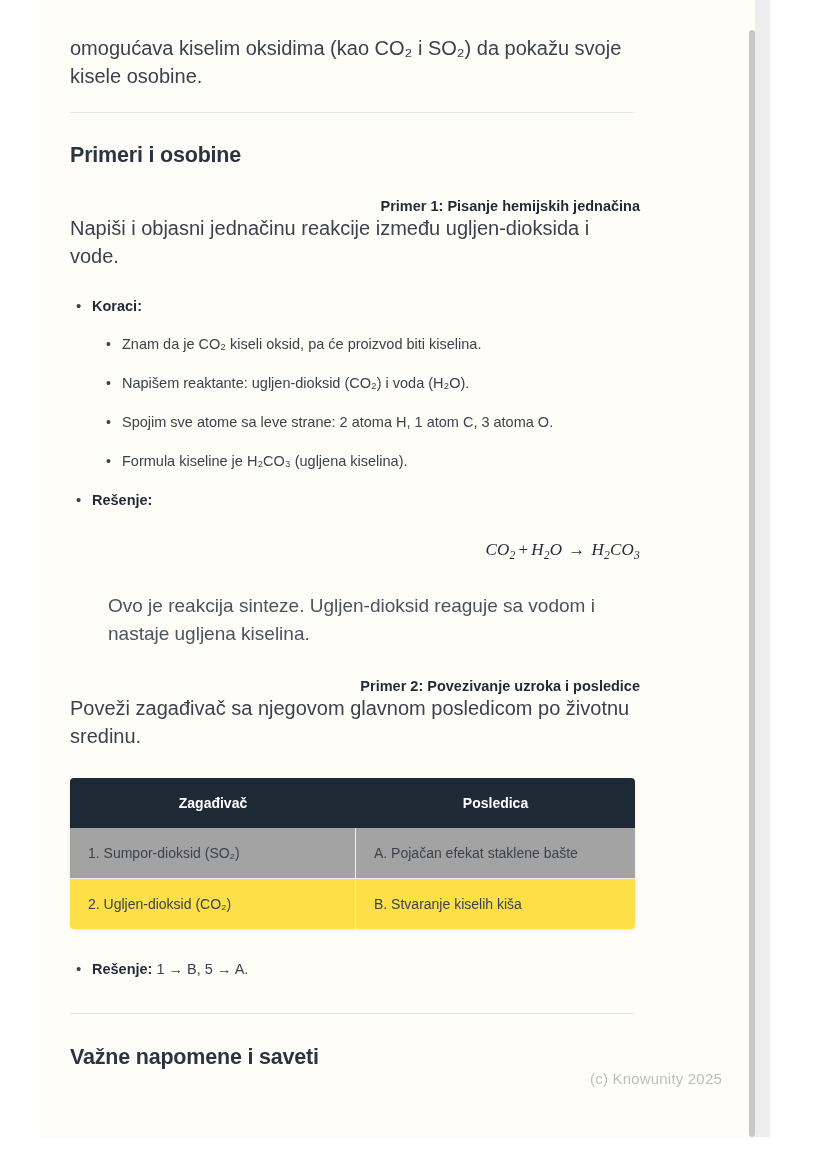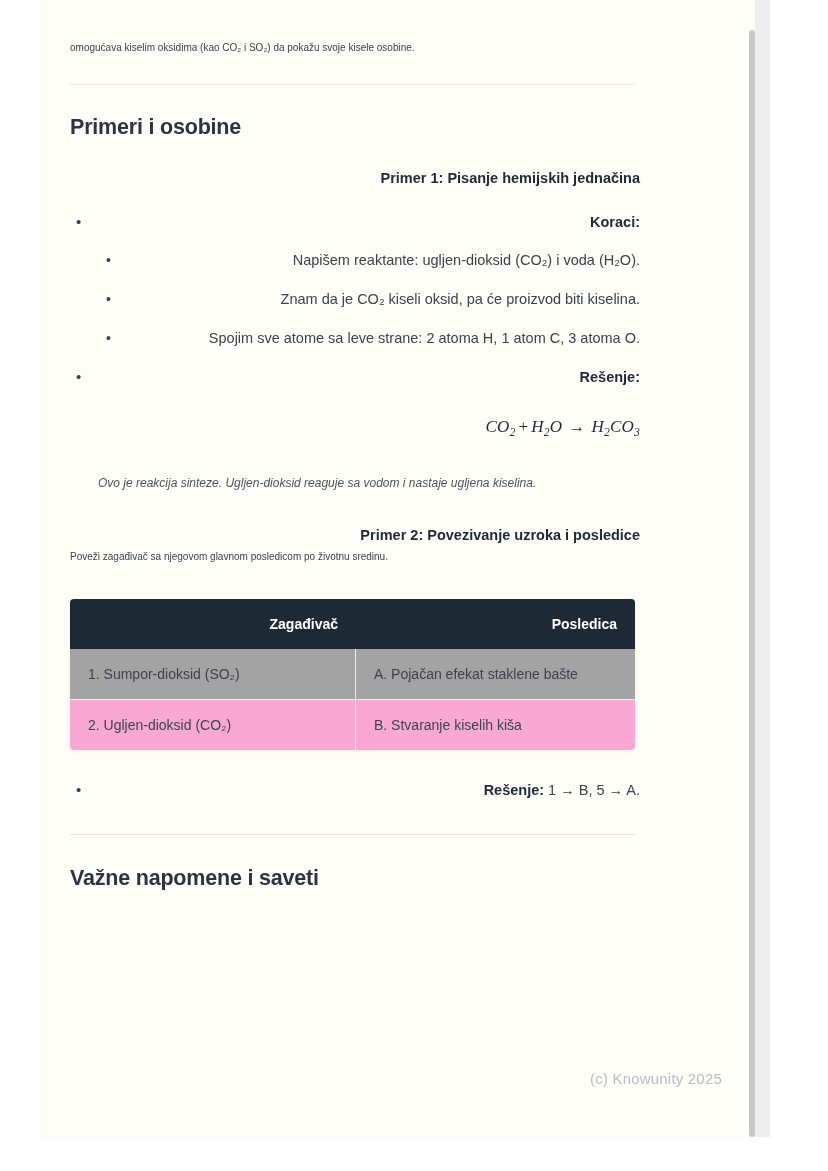--- a/index.html
+++ b/index.html
@@ -53,21 +53,21 @@
     position: absolute;
     left: 28px;
     top: 0px;
     width: 570px;
     padding-top: 34px;
     color: #2f3b47;
   }
 
   p.body-text {
     margin: 0 0 0 0;
-    font-size: 10px;
+    font-size: 20px;
     line-height: 28px;
     color: #3a434d;
     font-weight: 400;
   }
 
   .para-block { margin-bottom: 0; }
 
   hr.rule {
     border: none;
     border-top: 1px solid #e9e7e0;
@@ -99,21 +99,20 @@
     margin: 22px 0 0 0;
     padding-left: 22px;
     list-style: none;
   }
   ul.lvl1 > li {
     position: relative;
     font-size: 14.5px;
     line-height: 28px;
     color: #3a434d;
     margin-bottom: 2px;
-    text-align: right;
   }
   ul.lvl1 > li::before {
     content: "\2022";
     position: absolute;
     left: -16px;
     top: 0;
     color: #3a434d;
     font-size: 15px;
   }
   .lead { font-weight: 700; color: #1f2a37; }
@@ -152,59 +151,58 @@
   }
   .formula .mnum {
     font-size: 0.68em;
     vertical-align: -0.35em;
     font-style: italic;
   }
   .formula .op { font-style: normal; padding: 0 3px; }
   .formula .arrow { font-style: normal; padding: 0 6px; }
 
   .note-italic {
-    margin: 30px 0 0 28px;
-    font-size: 12px;
+    margin: 30px 0 0 38px;
+    font-size: 19px;
     line-height: 28px;
-    font-style: italic;
     color: #4a545f;
     width: 540px;
   }
 
   
   table.match-table {
     margin: 28px 0 0 0;
     border-collapse: separate;
     border-spacing: 0;
     width: 565px;
     table-layout: fixed;
     border-radius: 4px;
     overflow: hidden;
     box-shadow: 0 1px 3px rgba(30,40,55,0.10);
   }
   table.match-table th {
     background: #1e2936;
     color: #ffffff;
     font-size: 14px;
     font-weight: 700;
-    text-align: right;
+    text-align: center;
     padding: 17px 18px;
     border: none;
   }
   table.match-table th:first-child { width: 250px; }
   table.match-table td {
     font-size: 14px;
     color: #3a434d;
     padding: 17px 18px;
     border-bottom: 1px solid #eceef1;
     border-right: 1px solid #eceef1;
   }
   table.match-table td:last-child { border-right: none; }
   table.match-table tr.row-a td { background: #a3a3a3; }
-  table.match-table tr.row-b td { background: #f9a8d4; border-bottom: none; }
+  table.match-table tr.row-b td { background: #fde047; border-bottom: none; }
 
   ul.after-table { margin-top: 26px; }
   ul.after-table > li { margin-bottom: 8px; }
 
   hr.rule-bottom {
     border: none;
     border-top: 1px solid #e9e7e0;
     margin: 30px 0 0 0;
     width: 565px;
   }
@@ -235,28 +233,30 @@
   <div id="content">
 
     <p class="body-text para-block">omogućava kiselim oksidima (kao CO₂ i SO₂) da pokažu svoje kisele osobine.</p>
 
     <hr class="rule">
 
     <h2 class="section-heading">Primeri i osobine</h2>
 
     <h3 class="sub-heading">Primer 1: Pisanje hemijskih jednačina</h3>
 
+    <p class="body-text intro-line">Napiši i objasni jednačinu reakcije između ugljen-dioksida i vode.</p>
 
     <ul class="lvl1">
       <li>
         <span class="lead">Koraci:</span>
         <ul class="lvl2">
+          <li>Znam da je CO₂ kiseli oksid, pa će proizvod biti kiselina.</li>
           <li>Napišem reaktante: ugljen-dioksid (CO₂) i voda (H₂O).</li>
-          <li>Znam da je CO₂ kiseli oksid, pa će proizvod biti kiselina.</li>
           <li>Spojim sve atome sa leve strane: 2 atoma H, 1 atom C, 3 atoma O.</li>
+          <li>Formula kiseline je H₂CO₃ (ugljena kiselina).</li>
         </ul>
       </li>
       <li>
         <span class="lead">Rešenje:</span>
       </li>
     </ul>
 
     <div class="formula">
       <span>CO<span class="mnum">2</span><span class="op">+</span>H<span class="mnum">2</span>O<span class="arrow">→</span>H<span class="mnum">2</span>CO<span class="mnum">3</span></span>
     </div>

